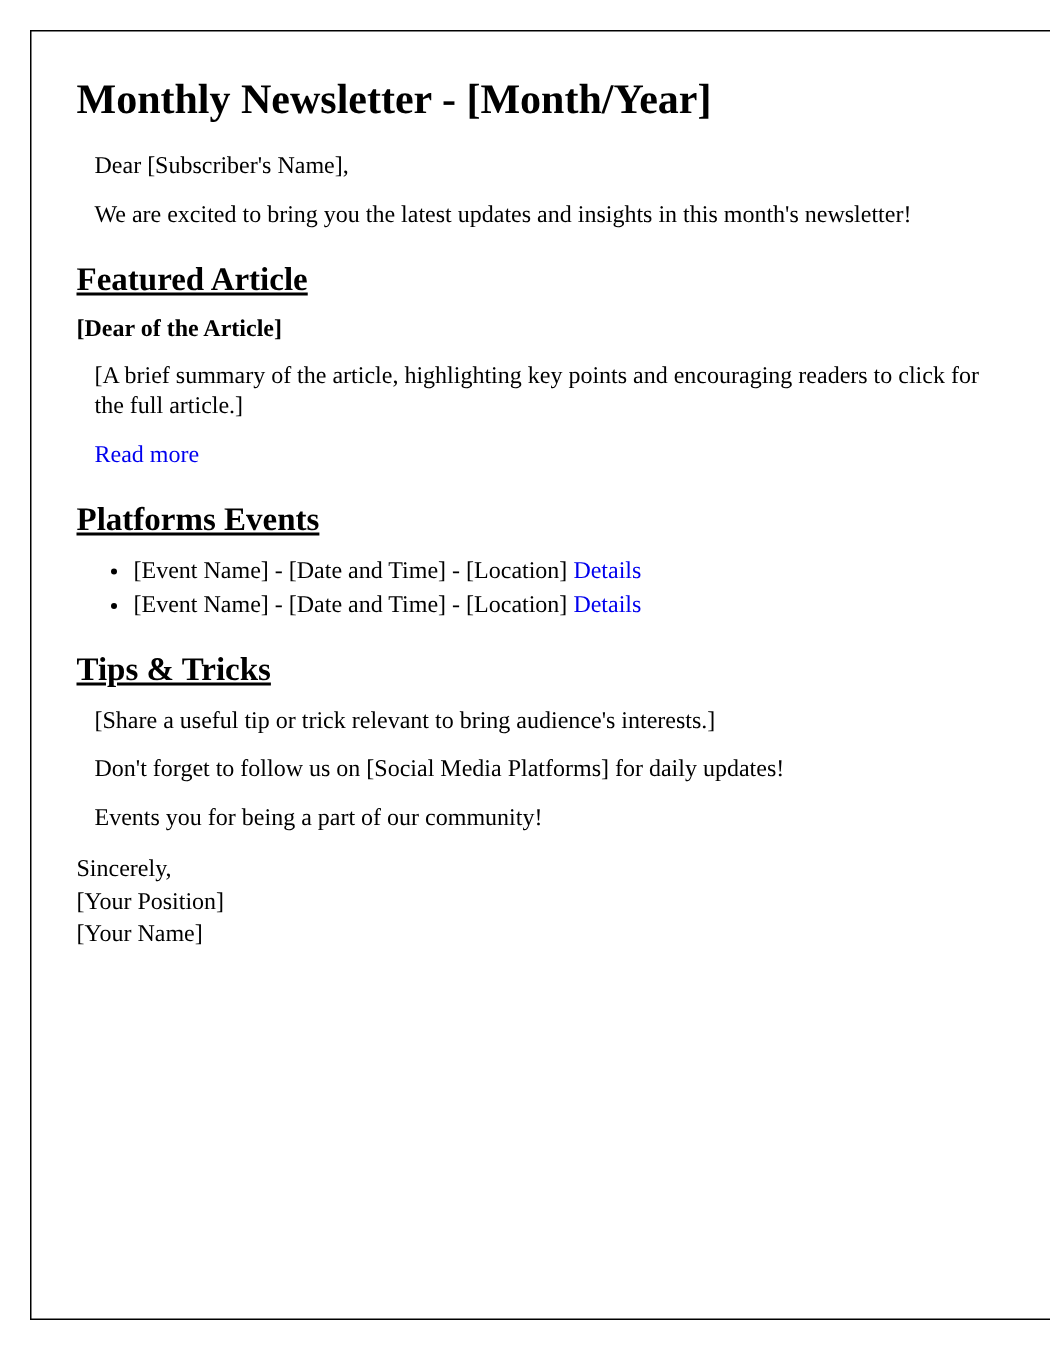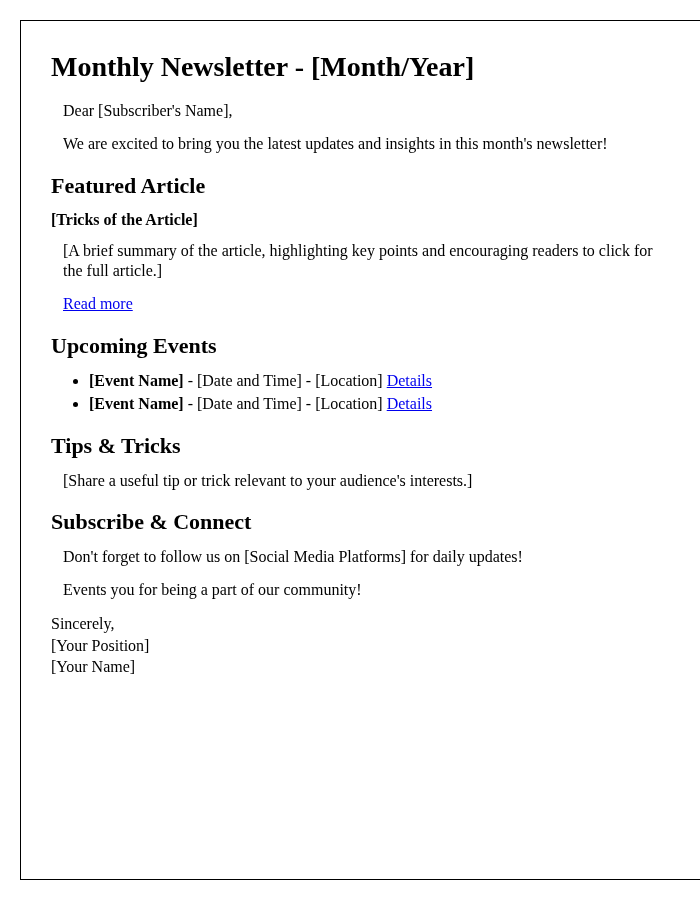--- a/index.html
+++ b/index.html
@@ -20,85 +20,84 @@
   }
   h1 {
     font-size: 28px;
     font-weight: bold;
     margin: 10px 0 18px 0;
   }
   h2 {
     font-size: 22px;
     font-weight: bold;
     margin: 18px 0 12px 0;
+    text-decoration: underline;
   }
   h3 {
     font-size: 16px;
     font-weight: bold;
     margin: 12px 0 10px 0;
   }
   p {
     margin: 12px 12px;
     line-height: 1.3;
   }
   ul {
     margin: 10px 0 10px 0;
     padding-left: 38px;
   }
   li {
     margin: 2px 0;
     line-height: 1.3;
   }
   a {
     color: #0000EE;
-    text-decoration: underline;
     cursor: pointer;
   }
   .signoff {
     line-height: 1.35;
   }
-  strong { font-weight: bold; }
+  strong { font-weight: normal; }
 </style>
 </head>
 <body>
 
 <div class="page">
 
   <h1>Monthly Newsletter - [Month/Year]</h1>
 
   <p>Dear [Subscriber's Name],</p>
 
   <p>We are excited to bring you the latest updates and insights in this month's newsletter!</p>
 
   <h2>Featured Article</h2>
 
-  <h3>[Tricks of the Article]</h3>
+  <h3>[Dear of the Article]</h3>
 
   <p>[A brief summary of the article, highlighting key points and encouraging readers to click for the full article.]</p>
 
   <p>
     <a>Read more</a>
   </p>
 
-  <h2>Upcoming Events</h2>
+  <h2>Platforms Events</h2>
 
   <ul>
     <li>
       <strong>[Event Name]</strong><span> - </span><span>[Date and Time]</span><span> - </span><span>[Location]</span><span> </span><a>Details</a>
     </li>
     <li>
       <strong>[Event Name]</strong><span> - </span><span>[Date and Time]</span><span> - </span><span>[Location]</span><span> </span><a>Details</a>
     </li>
   </ul>
 
   <h2>Tips &amp; Tricks</h2>
 
-  <p>[Share a useful tip or trick relevant to your audience's interests.]</p>
+  <p>[Share a useful tip or trick relevant to bring audience's interests.]</p>
 
-  <h2>Subscribe &amp; Connect</h2>
 
   <p>Don't forget to follow us on [Social Media Platforms] for daily updates!</p>
 
   <p>Events you for being a part of our community!</p>
 
   <div class="signoff">
     <div>Sincerely,</div>
     <div>[Your Position]</div>
     <div>[Your Name]</div>
   </div>

